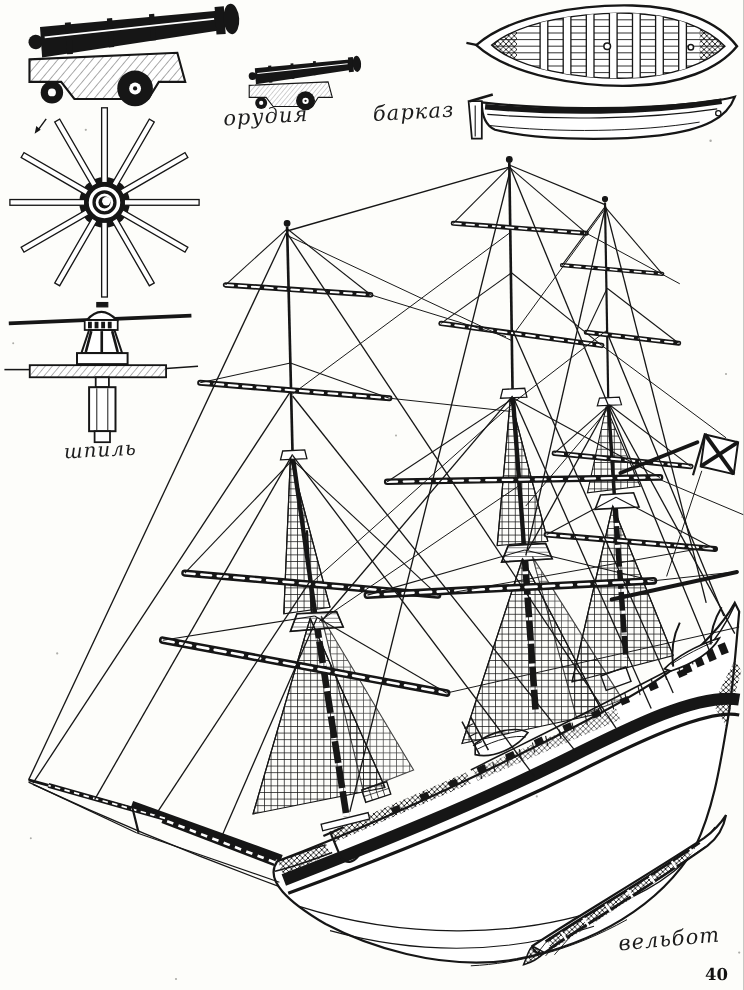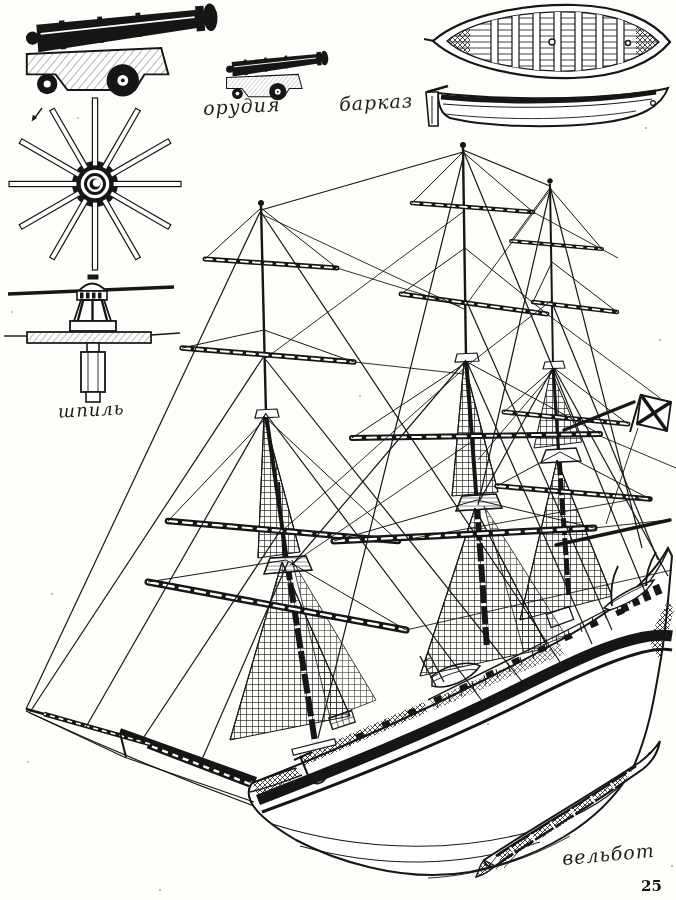--- a/index.html
+++ b/index.html
@@ -498,15 +498,15 @@
         <circle cx="488" cy="724" r="1"></circle>
     <circle cx="620" cy="470" r="0.9"></circle>
         <circle cx="672" cy="866" r="1"></circle>
   </g>
 </svg>
 
 <div class="caption c-cannons">орудия</div>
 <div class="caption c-longboat">барказ</div>
 <div class="caption c-capstan">шпиль</div>
 <div class="caption c-whaleboat">вельбот</div>
-<div class="pageno">25</div>
+<div class="pageno">40</div>
 
 </div>
 
 </body></html>

